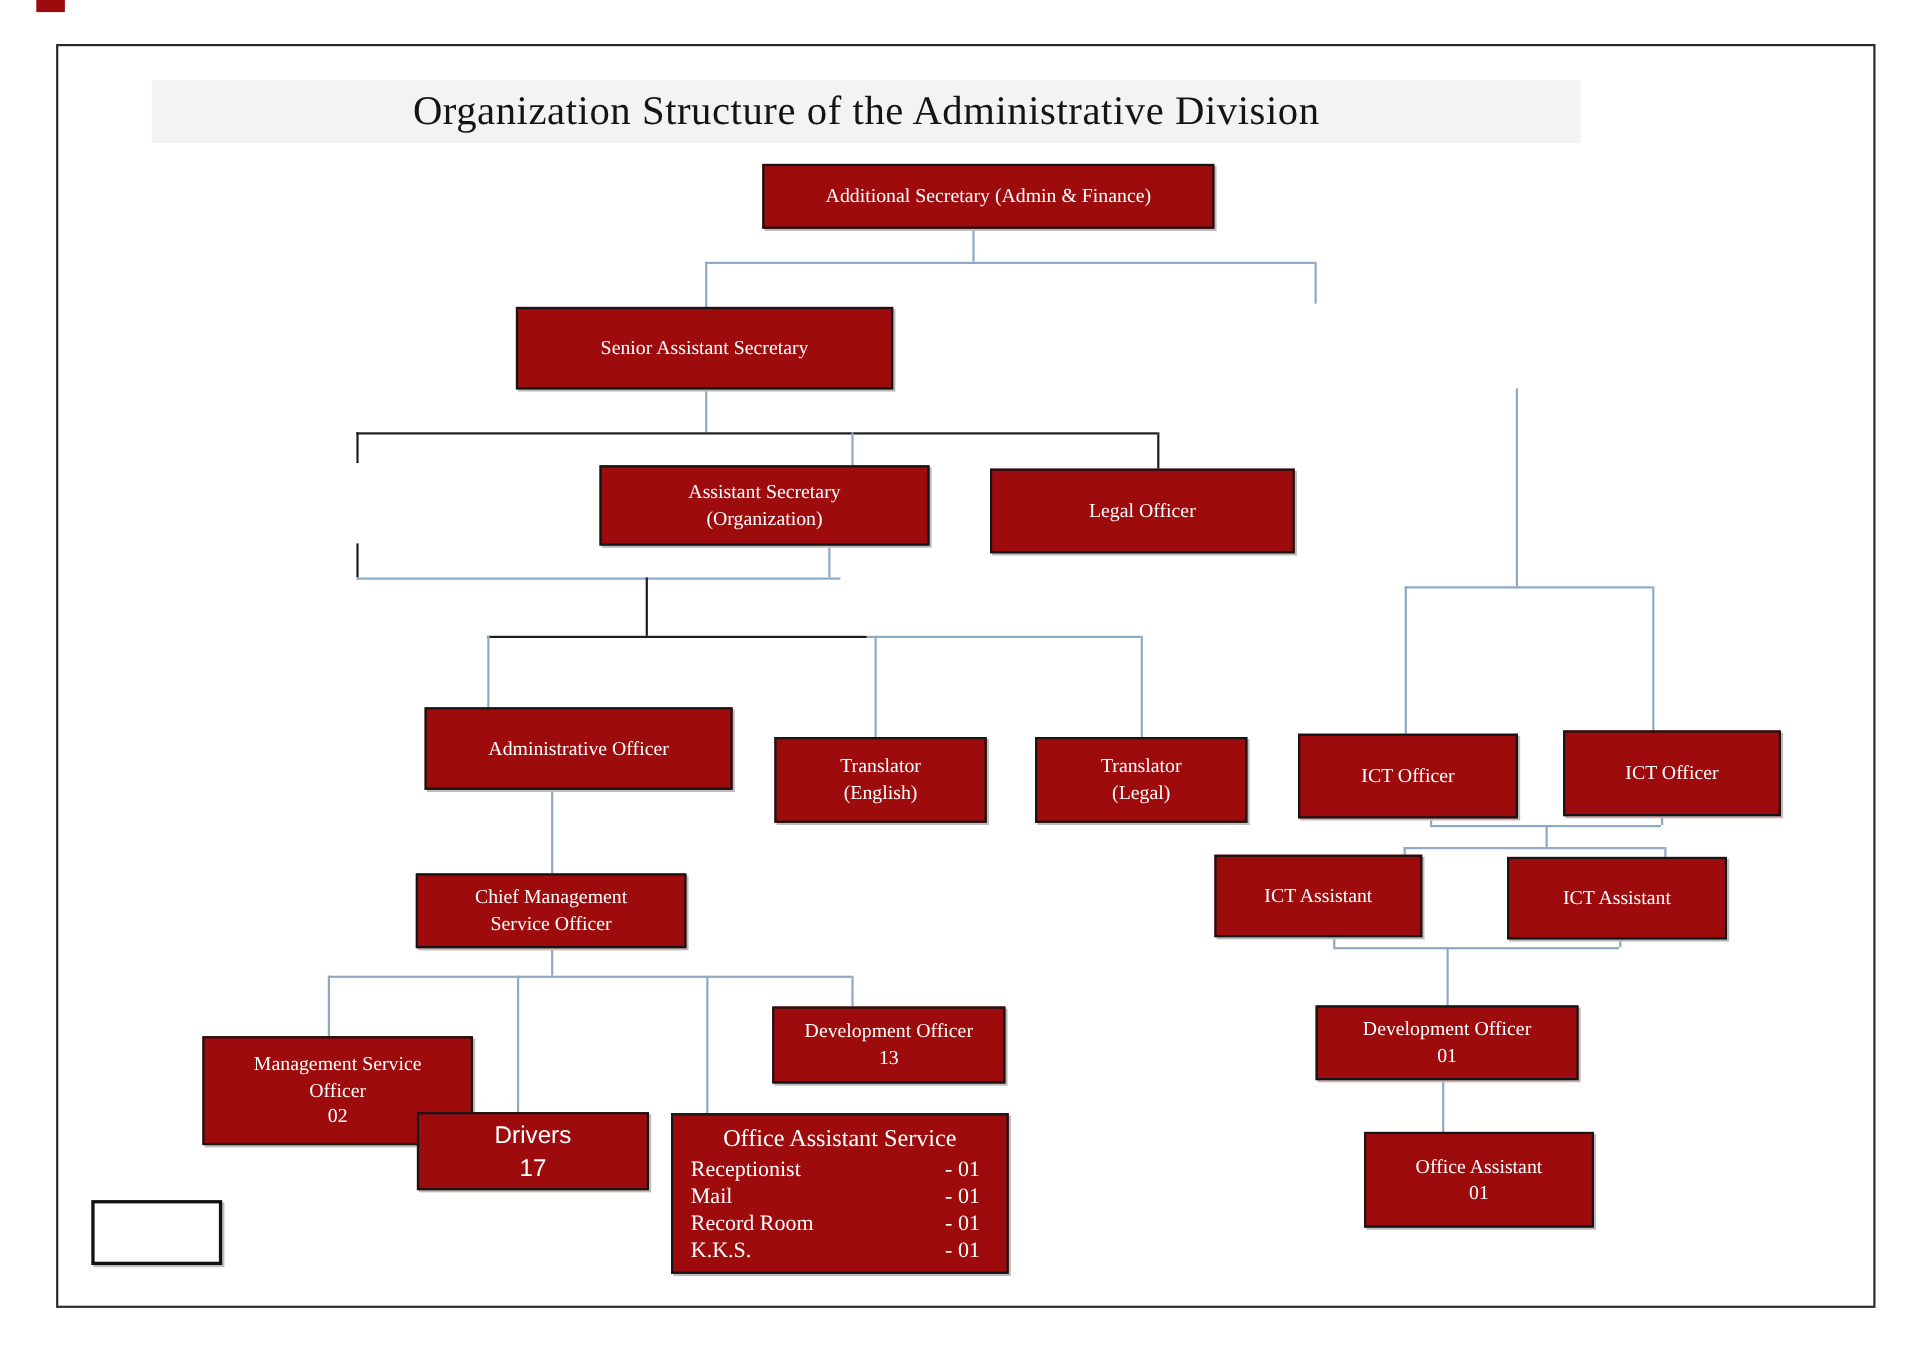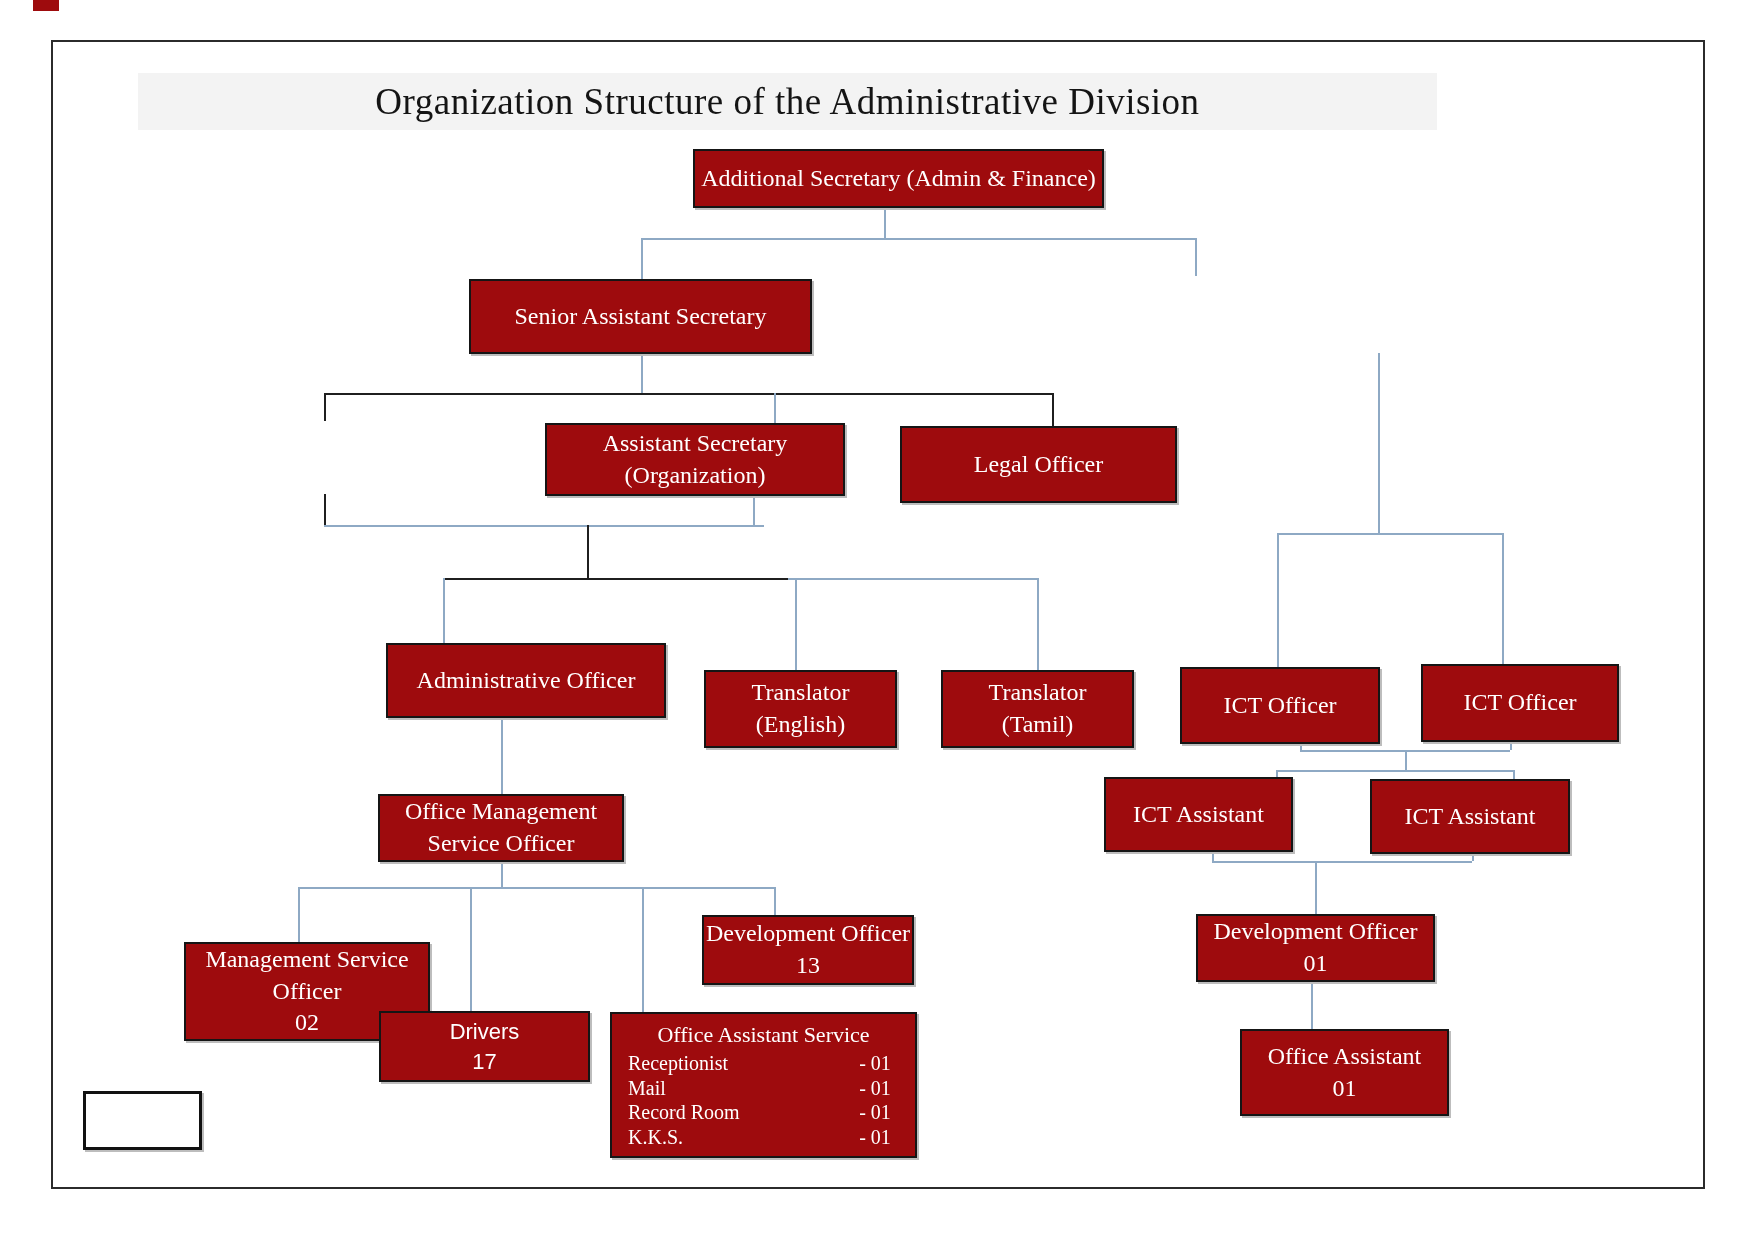--- a/index.html
+++ b/index.html
@@ -8,21 +8,21 @@
   .outer-border{position:absolute;left:51px;top:40px;width:1654px;height:1149px;
           border:2px solid #2b2b2b;box-sizing:border-box;background:transparent;}
   .title-band{position:absolute;left:138px;top:73px;width:1299px;height:57px;
           background:#f3f3f3;display:flex;align-items:center;justify-content:center;}
   .title-band .t{font-size:37px;color:#141414;letter-spacing:0.5px;white-space:nowrap;}
   .edge{position:absolute;}
   .node{position:absolute;background:#9e0b0d;border:2px solid #151515;
         box-shadow:2px 2px 0 #bdbdbd;color:#ffffff;box-sizing:border-box;
         display:flex;flex-direction:column;align-items:center;justify-content:center;
         text-align:center;}
-  .node .ln{font-size:24px;line-height:1.32;white-space:nowrap;}
+  .node .ln{font-size:18px;line-height:1.32;white-space:nowrap;}
   .node.sans .ln{font-family:"Liberation Sans", sans-serif;font-size:22px;}
   .node.empty{background:#ffffff;border:3px solid #111111;}
   .node .svc-title{font-size:22px;line-height:1.25;margin-bottom:3px;white-space:nowrap;}
   .svc-rows{width:100%;box-sizing:border-box;padding:0 14px 0 16px;}
   .svc-row{display:flex;justify-content:space-between;font-size:20px;line-height:1.22;}
   .svc-row .v{width:52px;text-align:center;}
   .artifact{position:absolute;left:33px;top:0;width:26px;height:11px;background:#9e0b0d;}
 </style>
 </head>
 <body>
@@ -90,36 +90,36 @@
     </div>
     <div class="node" style="left: 350px; top: 643px; width: 280px; height: 75px; margin-left: 36px;">
       <div class="ln">Administrative Officer</div>
     </div>
     <div class="node" style="left: 704px; top: 670px; width: 193px; height: 78px;">
       <div class="ln">Translator</div>
       <div class="ln">(English)</div>
     </div>
     <div class="node" style="left: 941px; top: 670px; width: 193px; height: 78px;">
       <div class="ln">Translator</div>
-      <div class="ln">(Tamil)</div>
+      <div class="ln">(Legal)</div>
     </div>
     <div class="node" style="left: 1180px; top: 667px; width: 200px; height: 77px;">
       <div class="ln">ICT Officer</div>
     </div>
     <div class="node" style="left: 1421px; top: 664px; width: 198px; height: 78px;">
       <div class="ln">ICT Officer</div>
     </div>
     <div class="node" style="left: 1104px; top: 777px; width: 189px; height: 75px;">
       <div class="ln">ICT Assistant</div>
     </div>
     <div class="node" style="left: 1370px; top: 779px; width: 200px; height: 75px;">
       <div class="ln">ICT Assistant</div>
     </div>
     <div class="node" style="left: 378px; top: 794px; width: 246px; height: 68px;">
-      <div class="ln">Office Management</div>
+      <div class="ln">Chief Management</div>
       <div class="ln">Service Officer</div>
     </div>
     <div class="node" style="left: 184px; top: 942px; width: 246px; height: 99px;">
       <div class="ln">Management Service</div>
       <div class="ln">Officer</div>
       <div class="ln">02</div>
     </div>
     <div class="node sans" style="left: 379px; top: 1011px; width: 211px; height: 71px;">
       <div class="ln">Drivers</div>
       <div class="ln">17</div>

